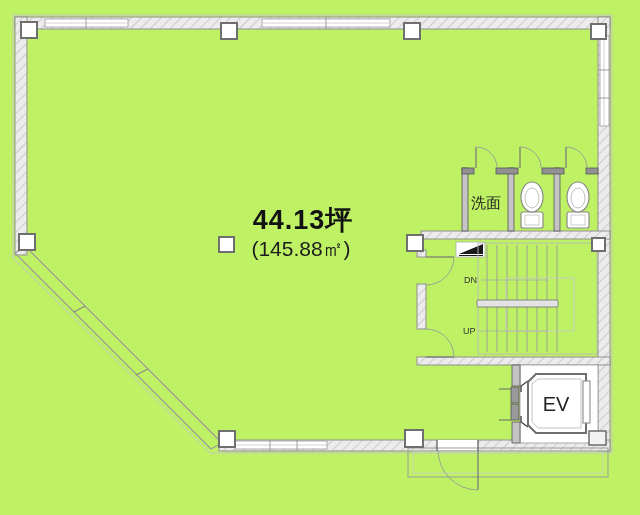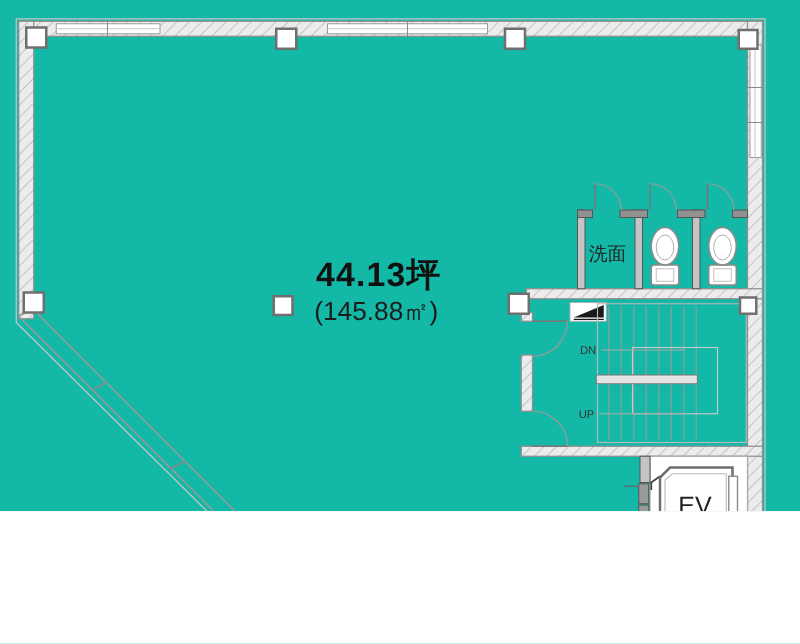--- a/index.html
+++ b/index.html
@@ -1,17 +1,17 @@
 <!DOCTYPE html>
 <html><head>
 <meta charset="utf-8">
 <style>
   html,body{margin:0;padding:0;background:#ffffff;}
   .plan-wrap{
-    width:640px;height:409px;position:relative;background:#14b8a6;
+    width:640px;height:515px;position:relative;background:#bef264;
     font-family:"Liberation Sans","DejaVu Sans",sans-serif;
     overflow:hidden;
   }
   svg{display:block;}
   text{font-family:"Liberation Sans","DejaVu Sans",sans-serif;}
   .t-main{font-size:27px;font-weight:bold;fill:#111111;letter-spacing:1px;}
   .t-sub{font-size:21px;fill:#1c1c1c;}
   .t-room{font-size:15px;fill:#222222;}
   .t-ev{font-size:20px;fill:#222222;}
   .t-stair{font-size:9px;fill:#333333;}

